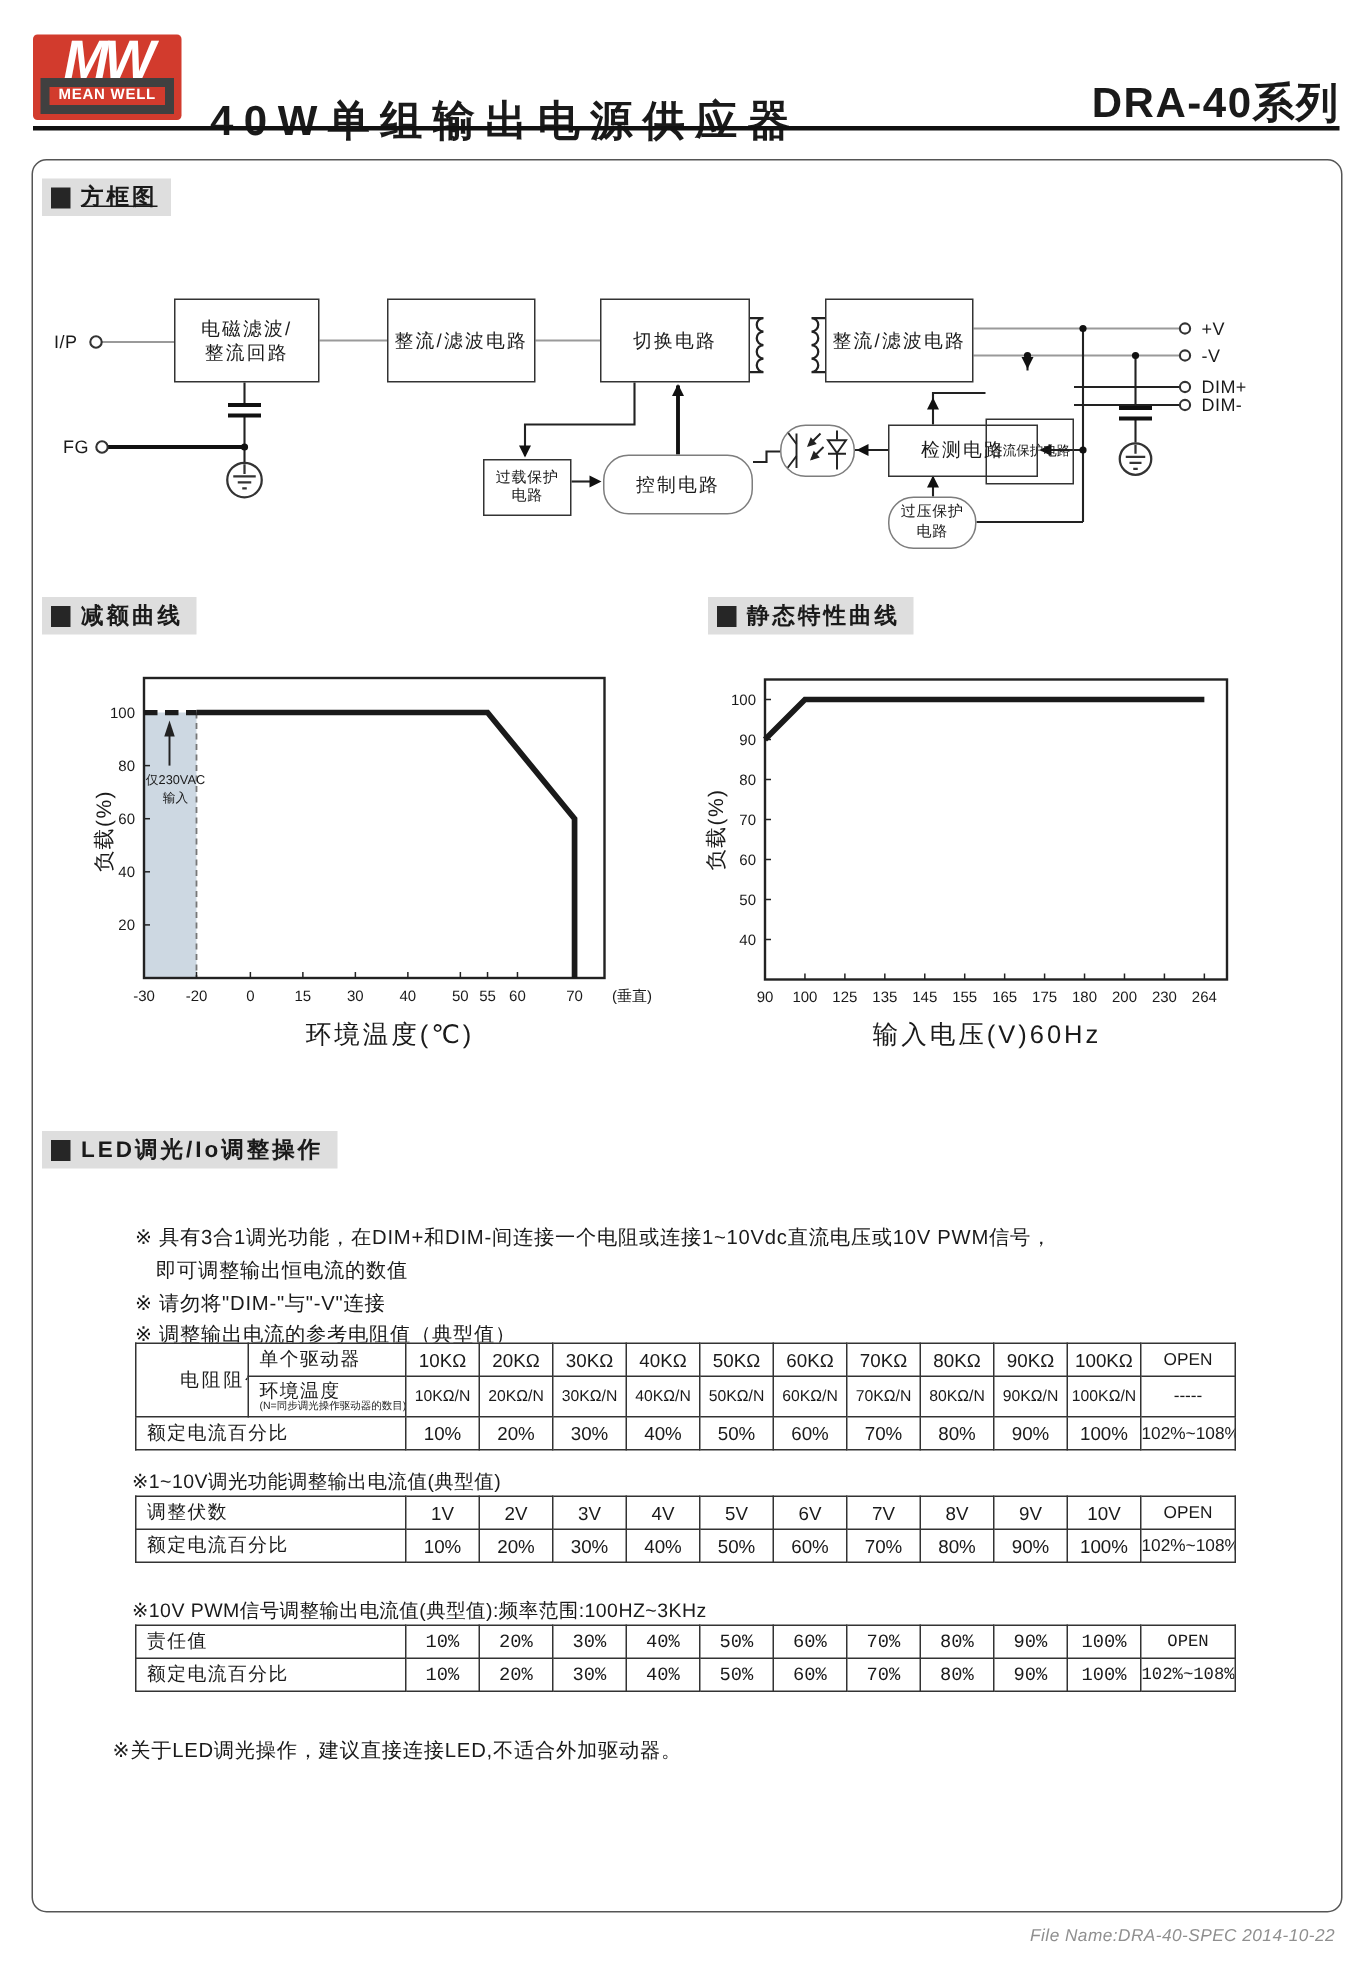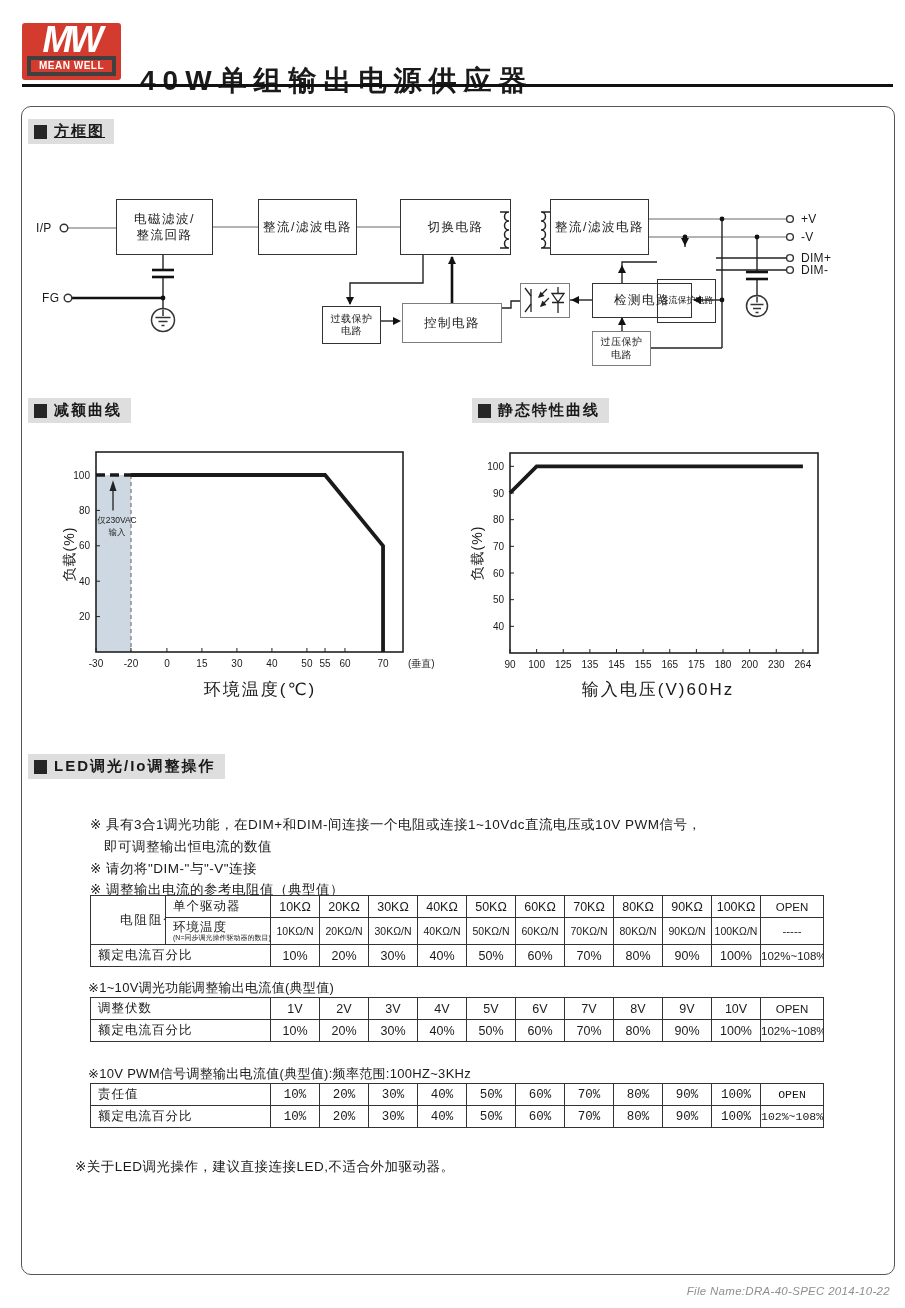--- a/index.html
+++ b/index.html
@@ -3,37 +3,37 @@
 <meta charset="utf-8">
 <style>
   html,body{margin:0;padding:0;background:#fff;}
   .page{position:relative;width:905px;height:1308px;background:#fff;overflow:hidden;
         font-family:"Liberation Sans","DejaVu Sans",sans-serif;color:#1a1a1a;}
   .abs{position:absolute;}
   
   .logo{position:absolute;left:22px;top:23px;width:99px;height:57px;background:#d23b2d;border-radius:3px;}
   .logo .mw{position:absolute;top:-3px;left:0;right:0;text-align:center;color:#fff;
             font-weight:bold;font-style:italic;font-size:36px;letter-spacing:-3px;line-height:1.1;}
-  .logo .brand{position:absolute;left:5px;right:5px;bottom:4px;border:4px solid #404040;color:#fff;
+  .logo .brand{position:absolute;left:5px;right:5px;bottom:4px;border:6px solid #404040;color:#fff;
                font-size:10px;font-weight:bold;text-align:center;letter-spacing:.5px;padding:0 0 1px 0;}
   .title-cn{position:absolute;left:140px;top:62px;font-size:28px;font-weight:bold;letter-spacing:7px;}
   .series{position:absolute;left:560px;top:50px;width:333px;text-align:right;font-size:28px;font-weight:bold;letter-spacing:1px;}
   .hrule{position:absolute;left:22px;top:84px;width:871px;height:3px;background:#111;}
   .page-border{position:absolute;left:21px;top:106px;width:872px;height:1167px;
                border:1.6px solid #555;border-radius:10px;}
   
   .chip{position:absolute;background:#dedede;padding:3px 9px 3px 6px;font-size:15px;font-weight:bold;
         letter-spacing:2px;display:flex;align-items:center;gap:7px;white-space:nowrap;}
   .chip .sq{width:13px;height:14px;background:#262626;flex:0 0 auto;}
   
   .blk{position:absolute;box-sizing:border-box;border:1.5px solid #333;display:flex;flex-direction:column;
        align-items:center;justify-content:center;text-align:center;font-size:12.5px;letter-spacing:1.5px;line-height:1.3;}
   .blk.small{font-size:10px;letter-spacing:.5px;border-width:1.3px;line-height:1.25;}
   .blk.tiny{font-size:9px;letter-spacing:0;border-width:1.2px;}
-  .blk.gray{border-color:#7d7d7d;}
+  .blk.gray{border-color:#7d7d7d;border-radius:17px;}
   .term{position:absolute;font-size:12px;letter-spacing:.3px;}
   svg text{font-family:"Liberation Sans","DejaVu Sans",sans-serif;fill:#1a1a1a;}
   
   .axis-x{position:absolute;width:220px;text-align:center;font-size:17px;letter-spacing:2px;}
   .axis-y{position:absolute;width:90px;text-align:center;font-size:14px;letter-spacing:1px;transform:rotate(-90deg);}
   
   .note{position:absolute;font-size:13.5px;letter-spacing:.5px;white-space:nowrap;}
   .caption{position:absolute;font-size:13px;letter-spacing:.3px;white-space:nowrap;}
   table.dt{position:absolute;border-collapse:collapse;table-layout:fixed;background:#fff;}
   table.dt td{border:1.2px solid #333;text-align:center;padding:0;white-space:nowrap;overflow:hidden;
@@ -51,20 +51,21 @@
 </head>
 <body>
 
 <div class="page">
 
   <div class="logo">
     <div class="mw">MW</div>
     <div class="brand">MEAN WELL</div>
   </div>
   <div class="title-cn">40W单组输出电源供应器</div>
+  <div class="series">DRA-40系列</div>
   <div class="hrule"></div>
 
   <div class="page-border"></div>
 
   <div class="chip" style="left:28px;top:119px;text-decoration:underline;">
     <span class="sq"></span>
     <span>方框图</span>
   </div>
   <div class="chip" style="left:28px;top:398px;">
     <span class="sq"></span>
@@ -161,21 +162,21 @@
     </g>
   </svg>
 
   <div class="blk" style="left:116px;top:199px;width:97px;height:56px;">
     <span>电磁滤波/</span>
     <span>整流回路</span>
   </div>
   <div class="blk" style="left:258px;top:199px;width:99px;height:56px;">
     <span>整流/滤波电路</span>
   </div>
-  <div class="blk" style="left:400px;top:199px;width:111px;height:56px;">
+  <div class="blk" style="left:400px;top:199px;width:100px;height:56px;">
     <span>切换电路</span>
   </div>
   <div class="blk" style="left:550px;top:199px;width:99px;height:56px;">
     <span>整流/滤波电路</span>
   </div>
   <div class="blk tiny" style="left:657px;top:247px;width:59px;height:44px;margin-top:32px;">
     <span>过流保护电路</span>
   </div>
   <div class="blk" style="left:592px;top:283px;width:100px;height:35px;">
     <span>检测电路</span>

